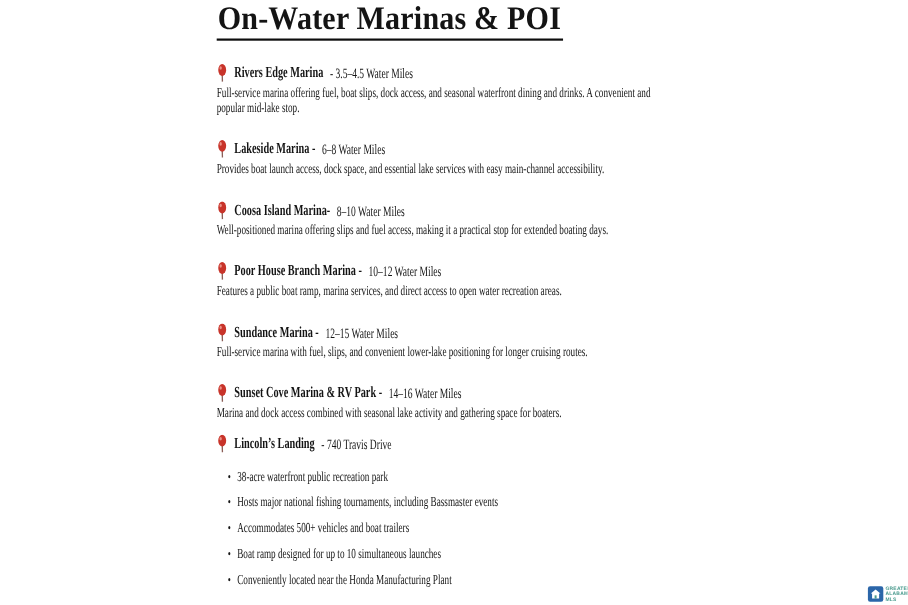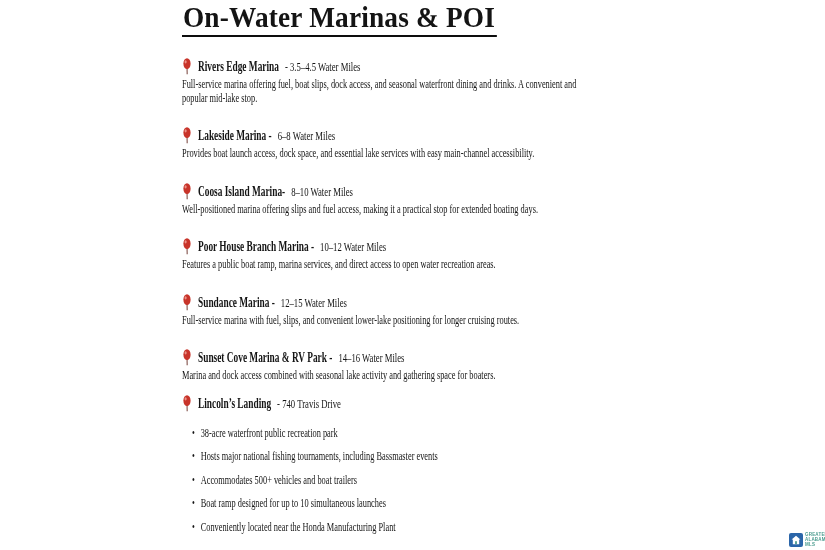--- a/index.html
+++ b/index.html
@@ -10,21 +10,21 @@
   body {
     width: 825px;
     height: 550px;
     position: relative;
     overflow: hidden;
     font-family: "Liberation Serif", "DejaVu Serif", serif;
     color: #141414;
   }
   .content {
     position: absolute;
-    left: 182px;
+    left: 197px;
     top: 0;
     width: 620px;
   }
   .title {
     display: inline-block;
     margin: 0;
     padding: 0 2px 1px 1px;
     font-size: 30px;
     font-weight: bold;
     letter-spacing: 0.2px;

